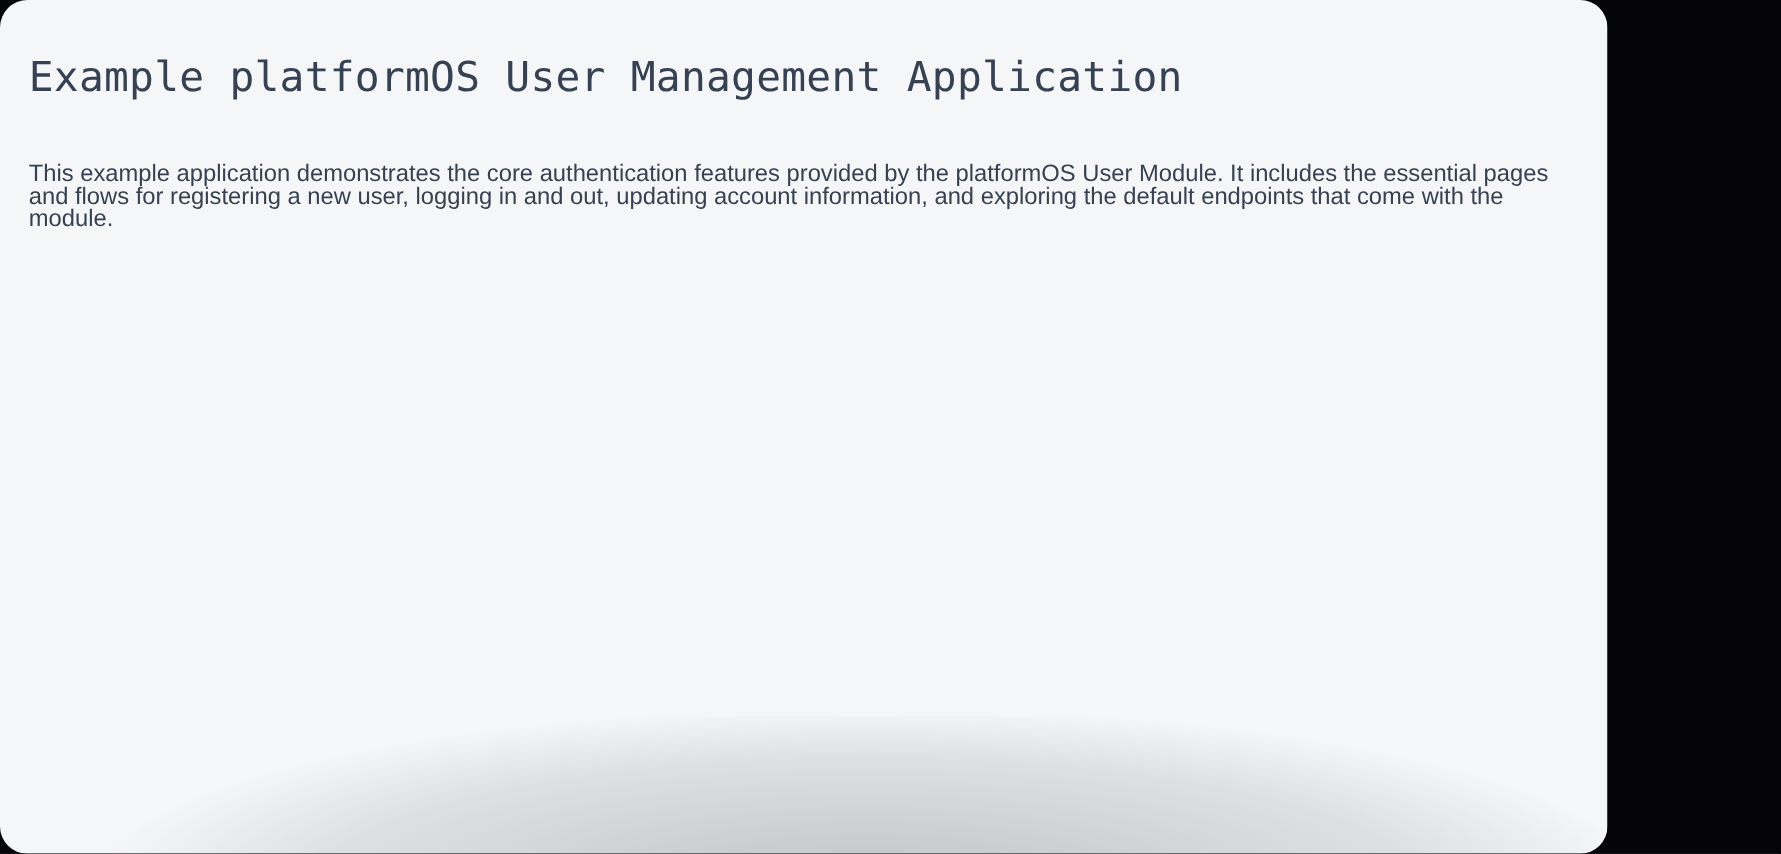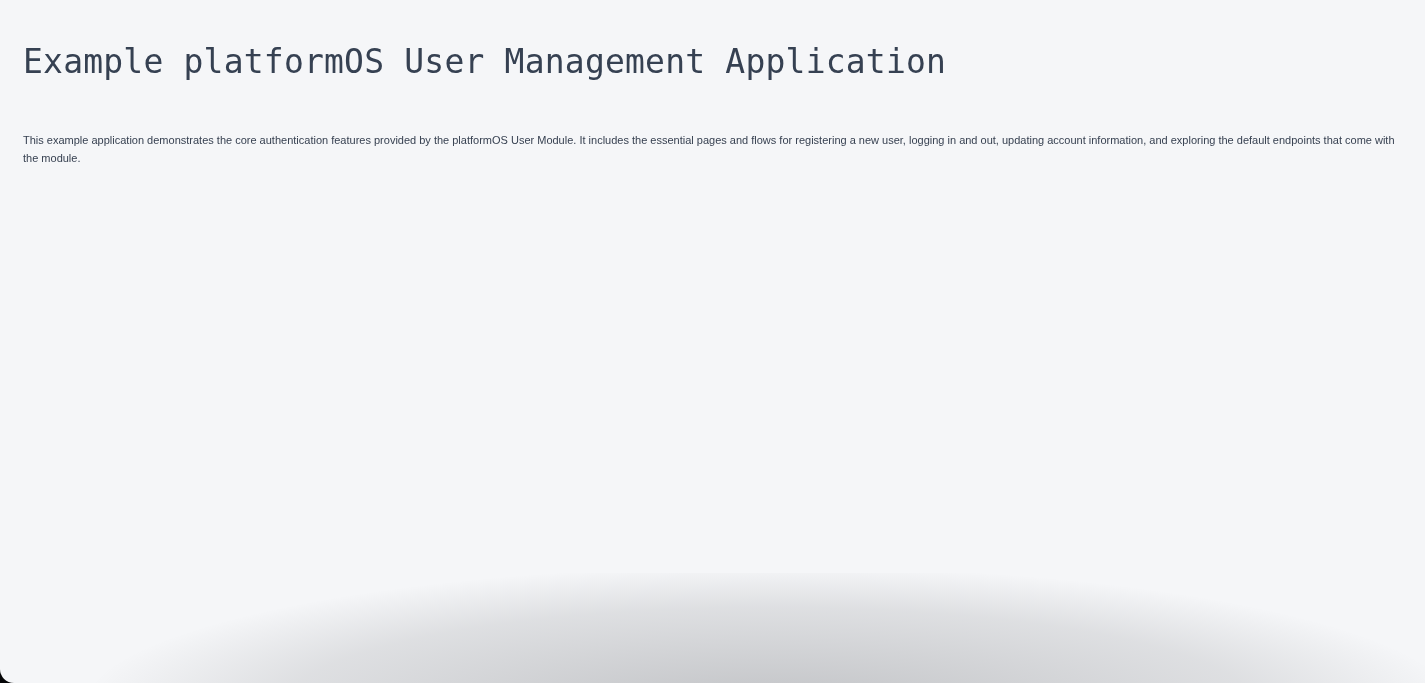--- a/index.html
+++ b/index.html
@@ -2,25 +2,26 @@
 <html style="--background: #f5f6f8; --heading: #364152; --body-text: #374151; --backdrop: #050507; --bottom-shadow: rgba(20,23,30,0.22);"><head>
 <meta charset="utf-8">
 <style>
   html, body {
     margin: 0;
     padding: 0;
     background: #050507;
   }
   .stage {
     position: relative;
-    width: 1425px;
+    width: 1286px;
     height: 683px;
     overflow: hidden;
     background: var(--backdrop, #050507);
     font-family: "Liberation Sans", sans-serif;
+    border-radius: 22px;
   }
   .page {
     position: absolute;
     inset: 0;
     background: var(--background, #f5f6f8);
     border-radius: 0 0 0 14px;
     overflow: hidden;
   }
   .content {
     padding: 42px 24px 0 23px;
@@ -30,21 +31,21 @@
     font-family: "DejaVu Sans Mono", "Liberation Mono", monospace;
     font-weight: 400;
     font-size: 33px;
     line-height: 1.2;
     letter-spacing: 0.2px;
     color: var(--heading, #364152);
   }
   .page-description {
     margin: 49px 0 0 0;
     max-width: 1378px;
-    font-size: 11px;
+    font-size: 19px;
     line-height: 18px;
     color: var(--body-text, #374151);
   }
   .bottom-shadow {
     position: absolute;
     left: 0;
     right: 0;
     bottom: 0;
     height: 110px;
     pointer-events: none;

